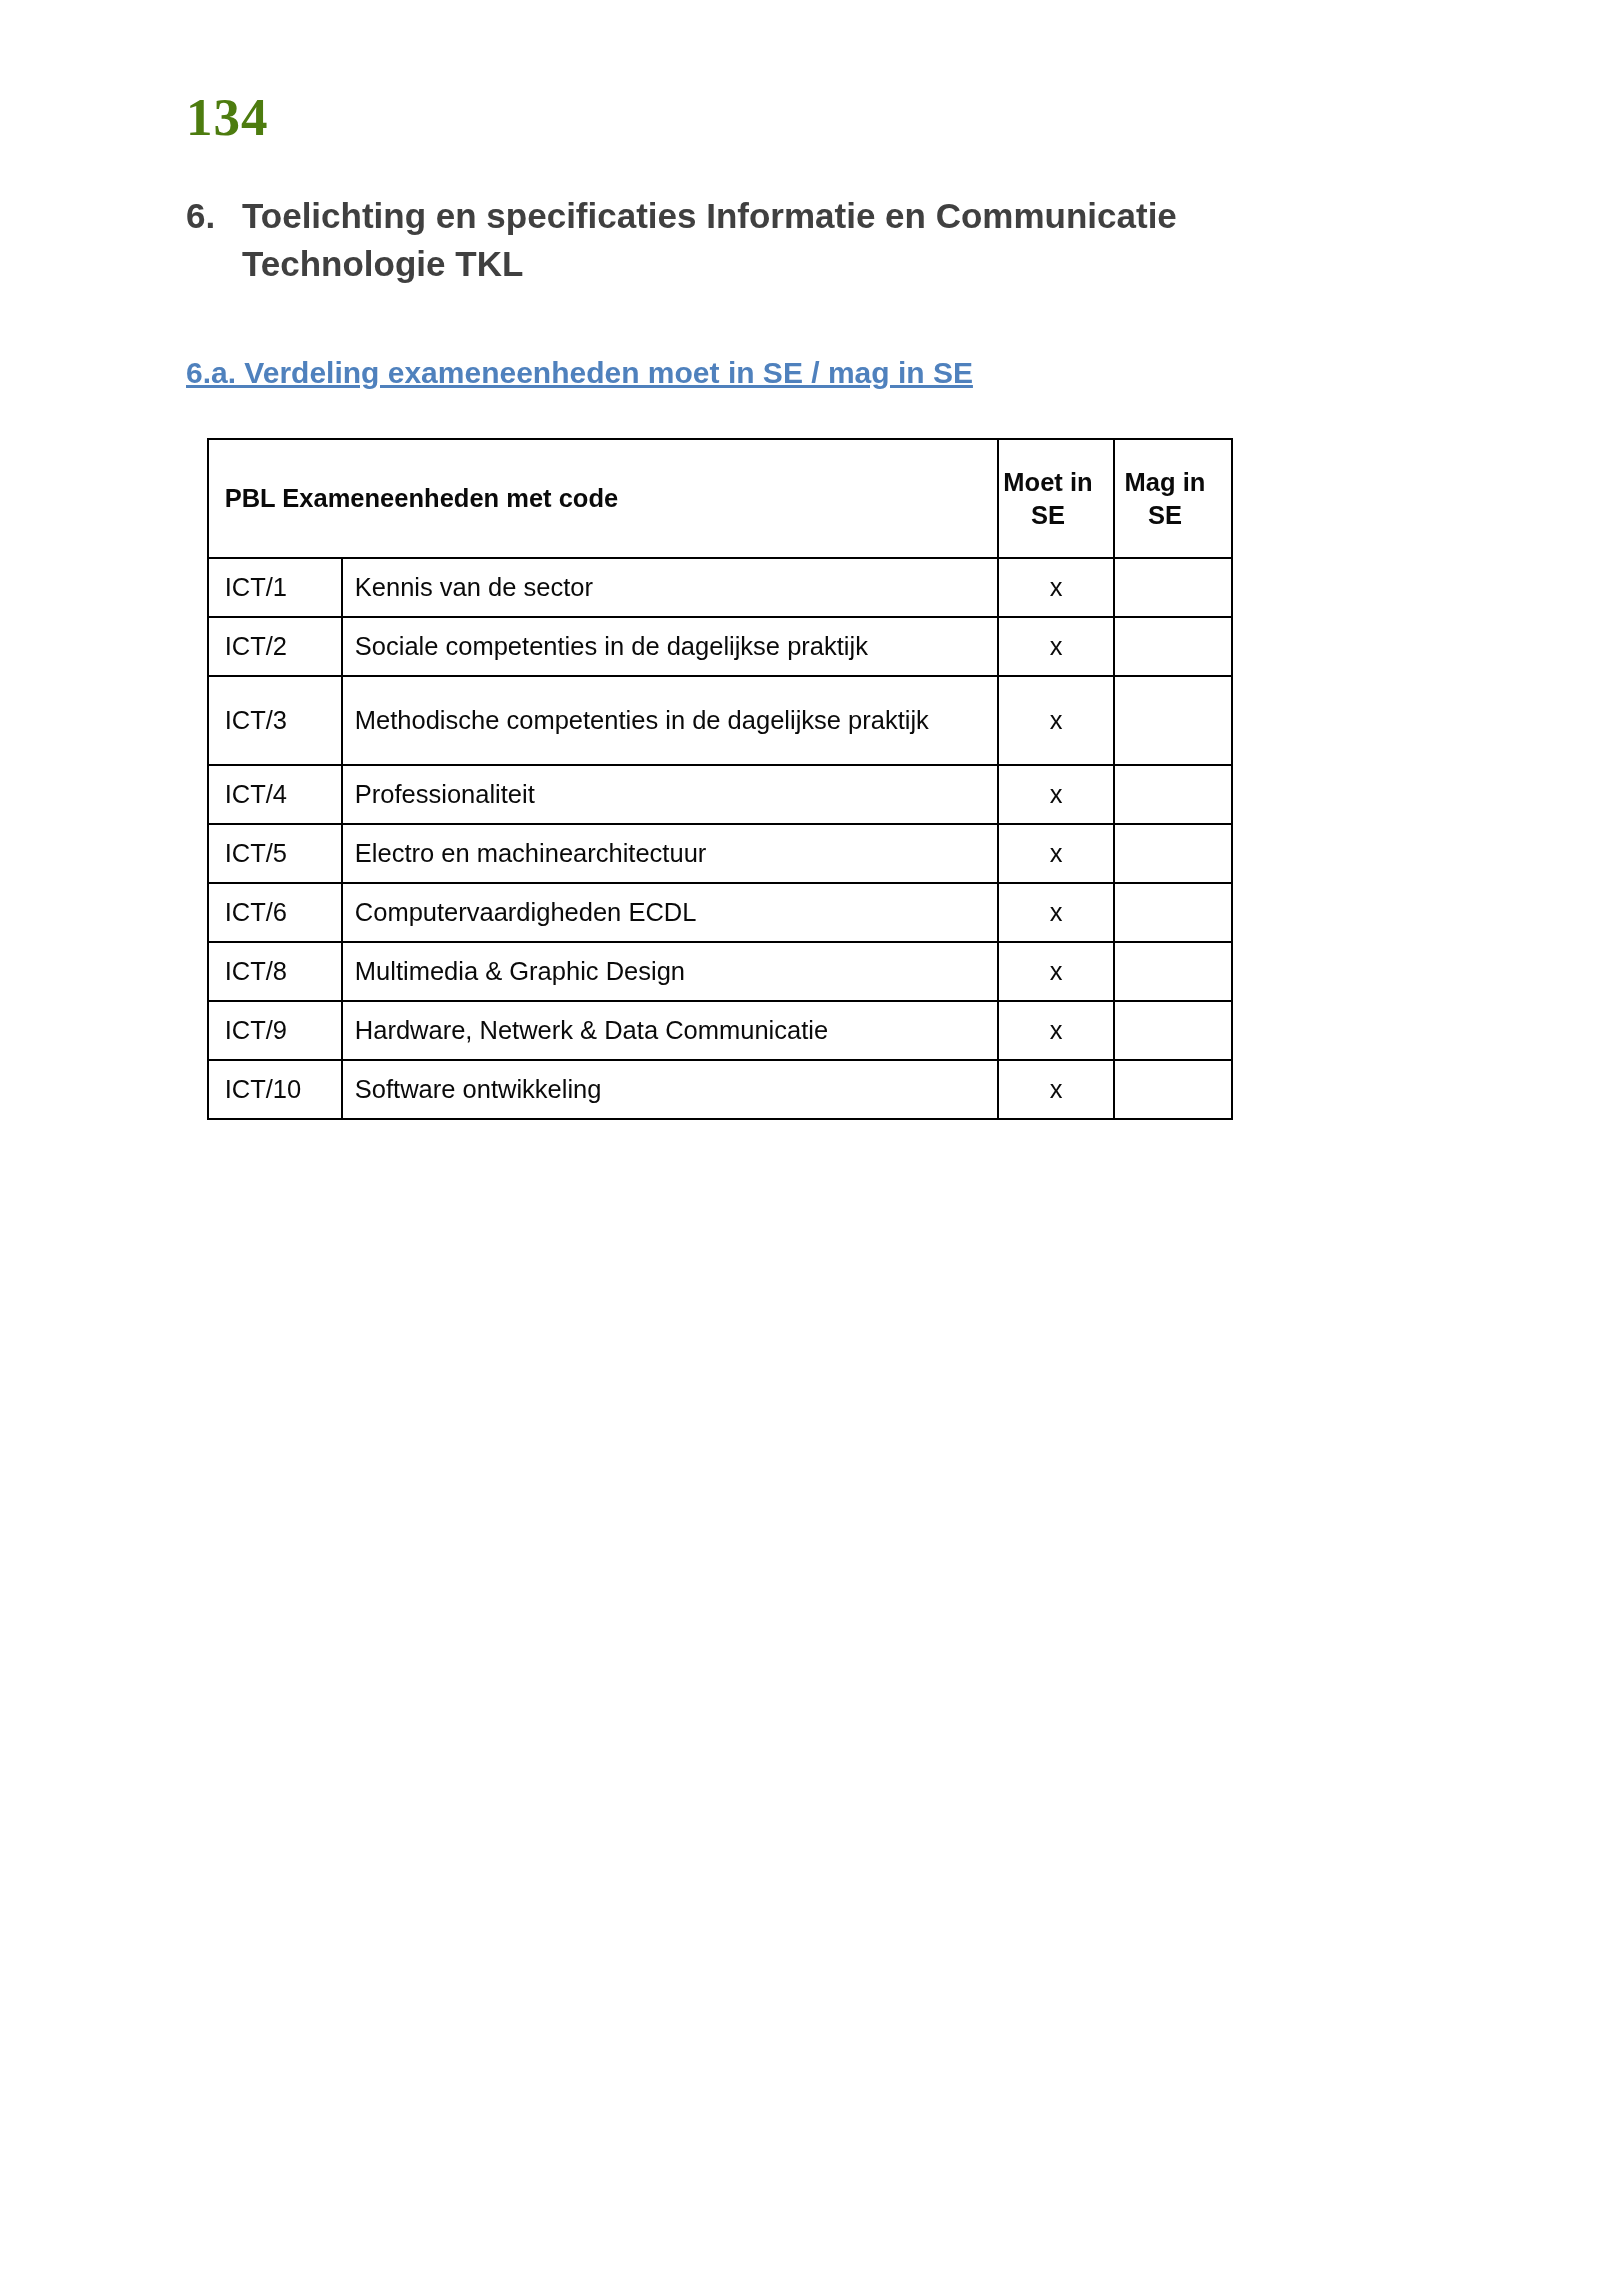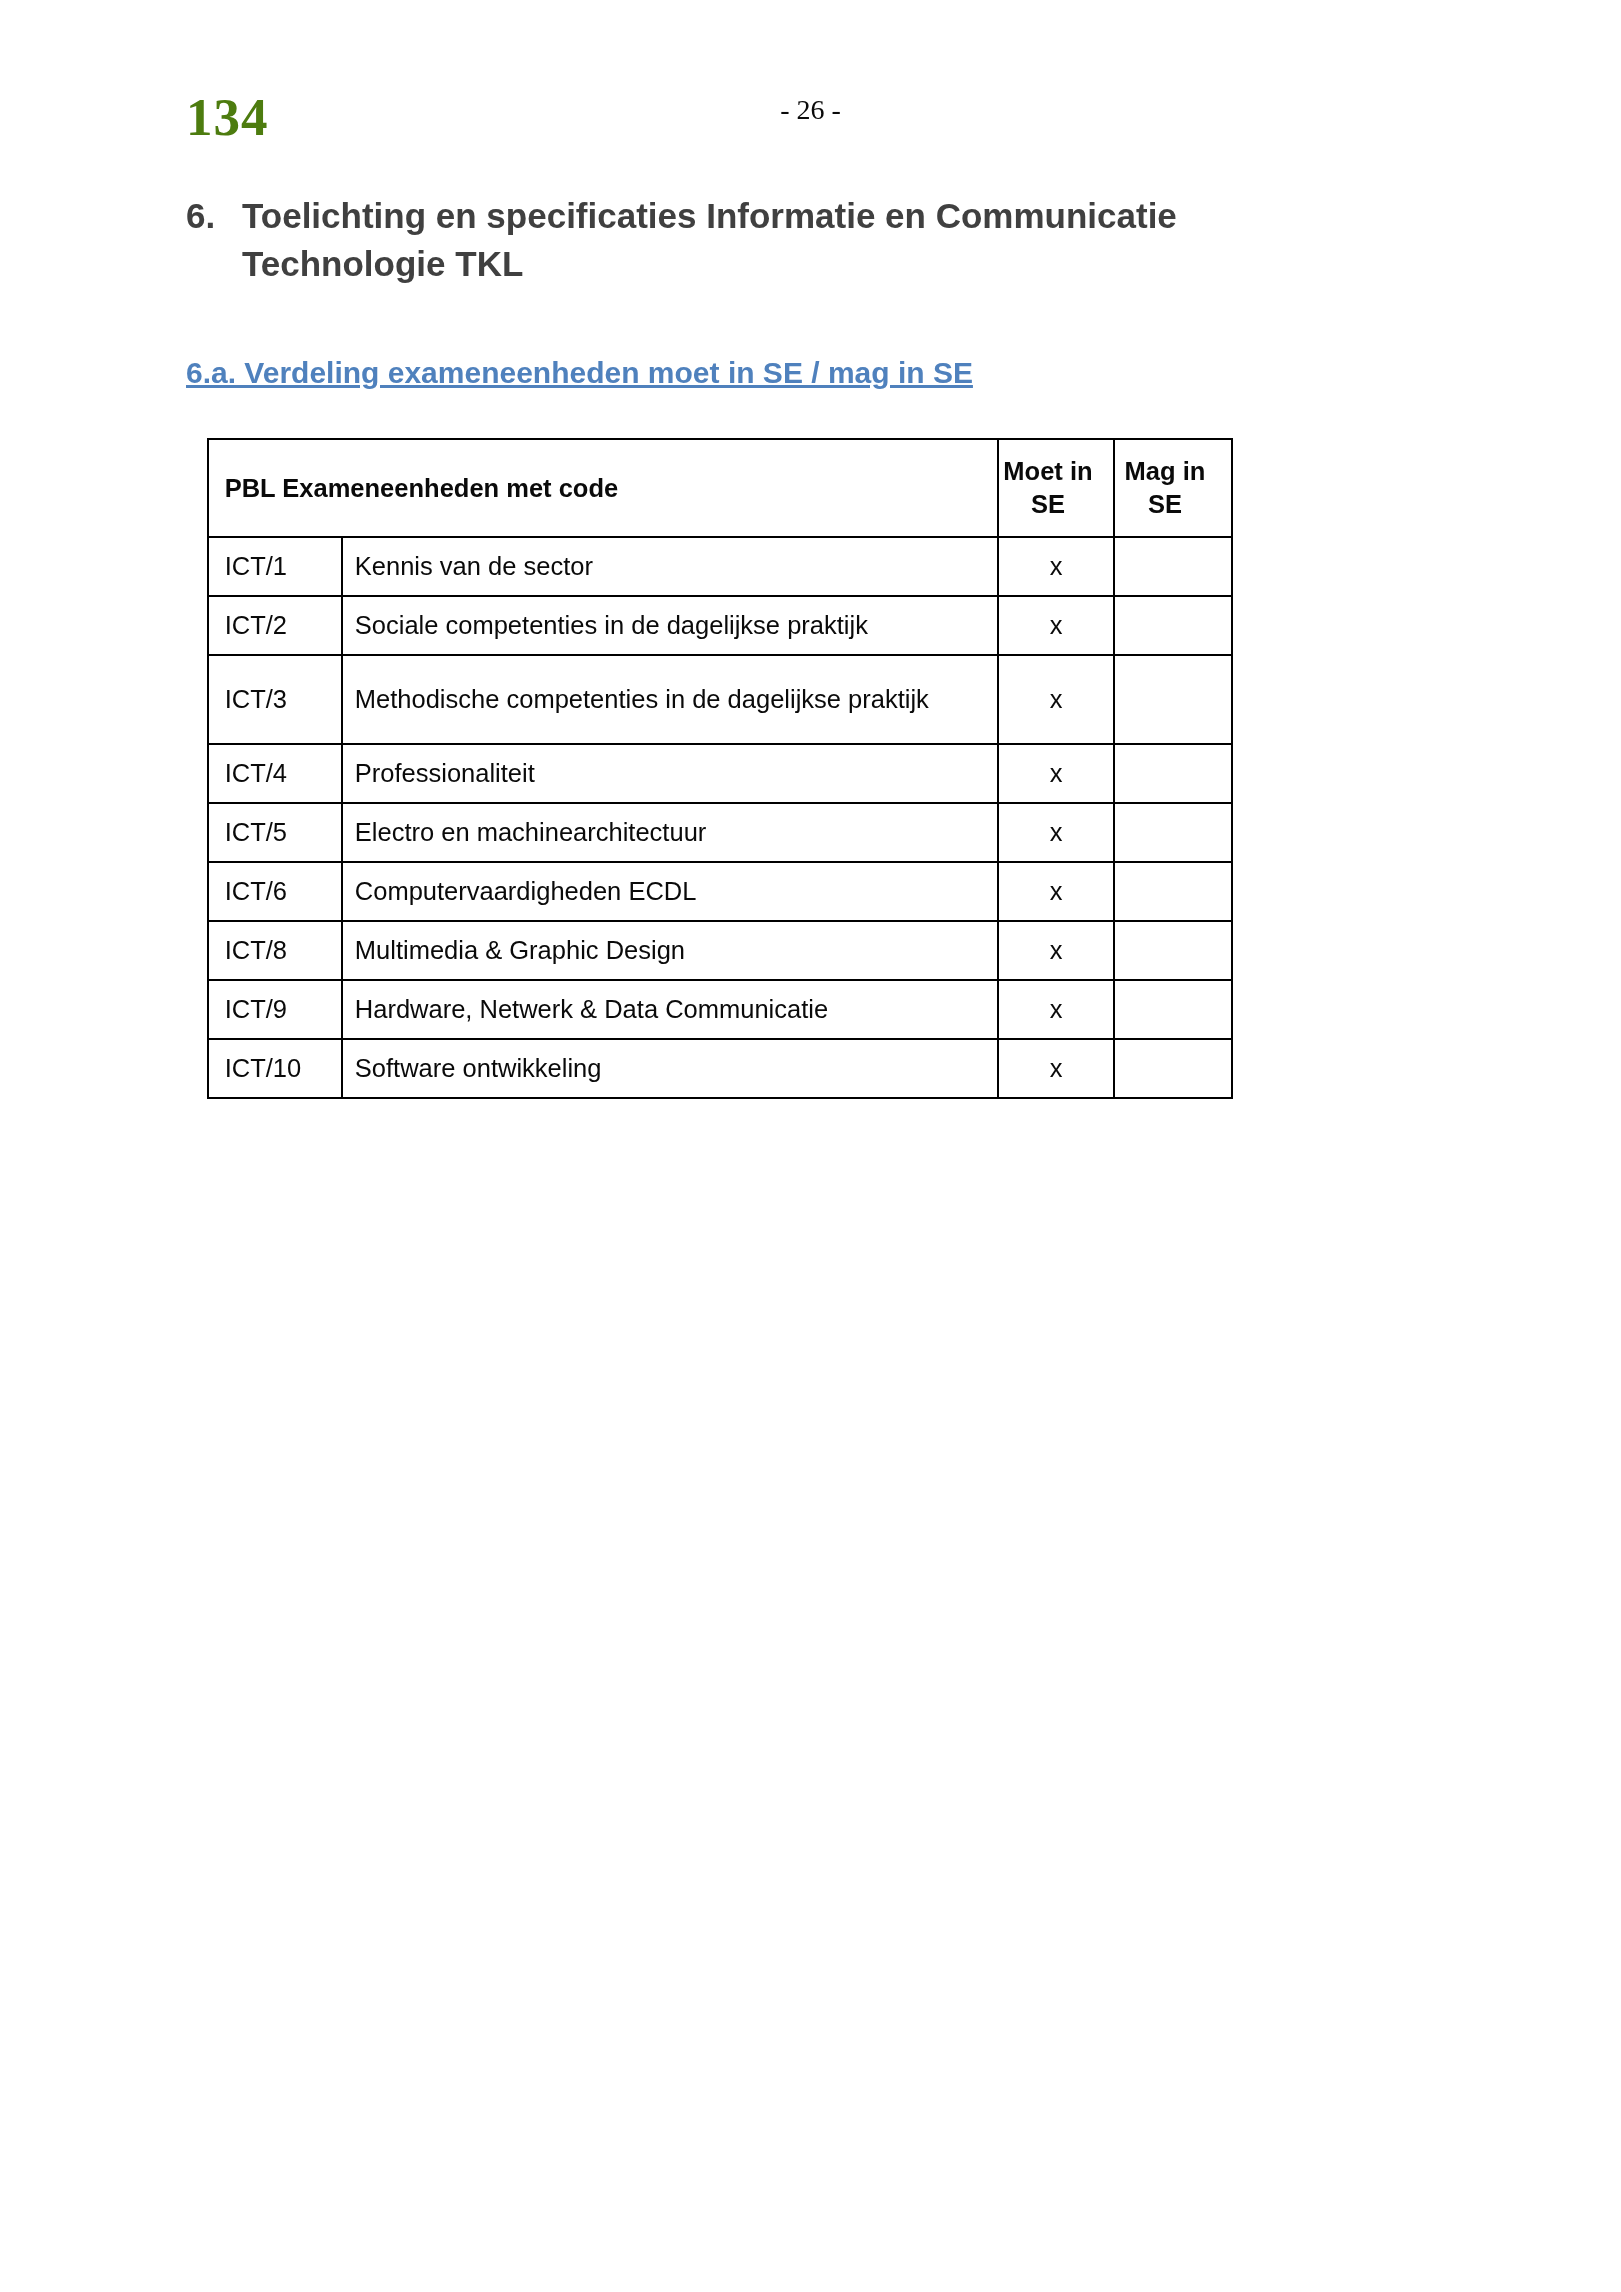--- a/index.html
+++ b/index.html
@@ -86,21 +86,21 @@
     border: 2px solid #000000;
   }
   .exam-table {
     border-width: 2.9px;
   }
   .exam-table th, .exam-table td {
     vertical-align: middle;
     padding: 3.9px 9.8px;
     overflow: hidden;
   }
-  .exam-table thead tr { height: 98px; }
+  .exam-table thead tr { height: 119px; }
   .exam-table tbody tr { height: 59px; }
   .exam-table tbody tr.row-tall { height: 89px; }
 
   th.col-main {
     text-align: left;
     font-weight: bold;
     padding-left: 15.7px;
   }
   th.col-se {
     text-align: center;
@@ -122,21 +122,20 @@
     text-align: center;
   }
 </style>
 </head>
 <body>
 
 <div class="page">
 
   <div class="stamp-number">134</div>
 
-  <div class="page-number">- 26 -</div>
 
   <div class="main-heading" style="color: #404040;">
     <span class="h-number">6.</span><span>Toelichting en specificaties Informatie en Communicatie</span><br>
     <span>Technologie TKL</span>
   </div>
 
   <div class="sub-heading" style="color: rgb(79, 129, 189); text-decoration: underline;">6.a. Verdeling exameneenheden moet in SE / mag in SE</div>
 
   <table class="exam-table">
     <colgroup>

